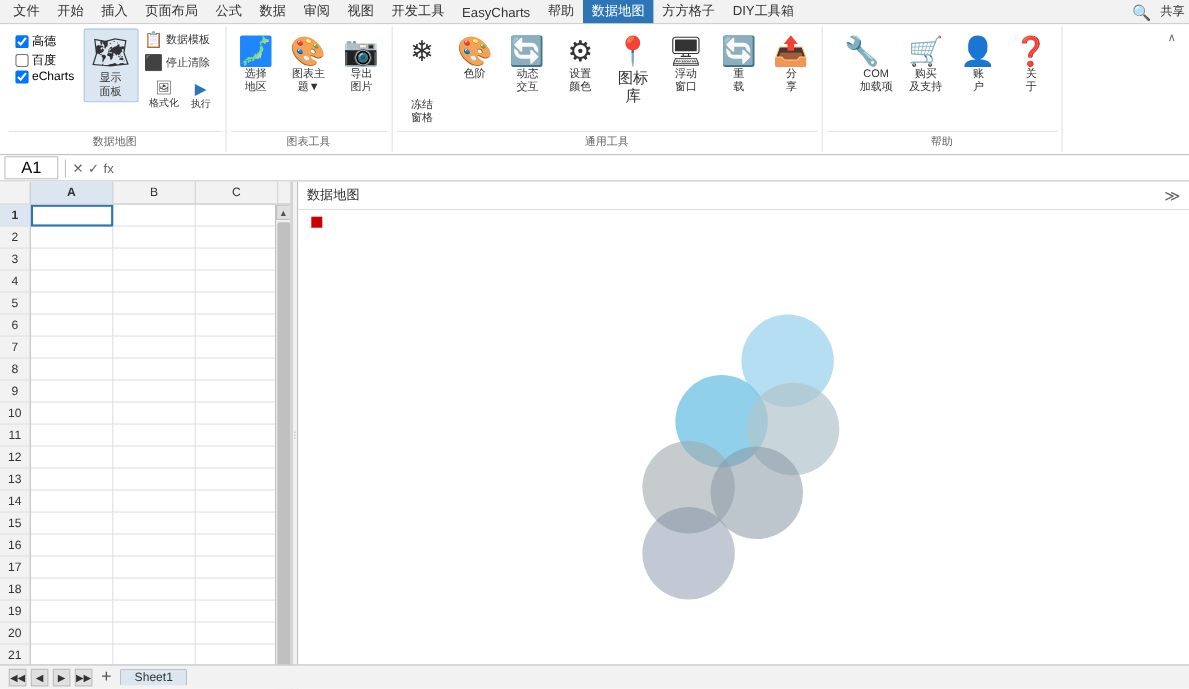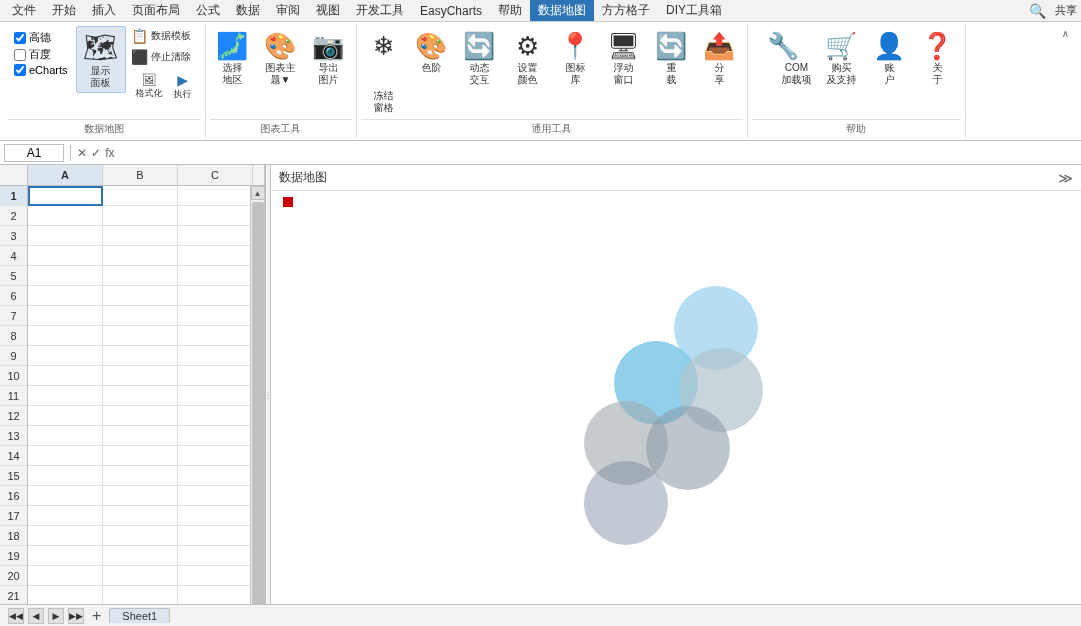--- a/index.html
+++ b/index.html
@@ -93,23 +93,23 @@
     .formula-bar {
       display: flex;
       align-items: center;
       background: white;
       border-bottom: 1px solid #c0c0c0;
       height: 24px;
       padding: 0 4px;
       gap: 4px;
     }
     .cell-ref {
-      width: 60px;
+      width: 49px;
       border: 1px solid #c0c0c0;
-      font-size: 12px;
+      font-size: 15px;
       padding: 1px 3px;
       text-align: center;
       background: white;
     }
     .formula-divider {
       width: 1px;
       height: 16px;
       background: #c0c0c0;
       margin: 0 2px;
     }
@@ -407,21 +407,21 @@
               <span>百度</span>
           </label>
           <label class="checkbox-item">
             <input type="checkbox" checked="" style=""> 
               <span>eCharts</span>
           </label>
         </div>
 
         <div class="ribbon-btn large" style="background:#dce6f1; border:1px solid #a8c5e8; min-width:50px;">
           <div style="font-size:28px; margin-bottom:2px;">🗺</div>
-          <div class="label" style="font-size:10px; line-height:1.2;font-family:Liberation Mono, monospace;">显示<br>面板</div>
+          <div class="label" style="font-size:10px; line-height:1.2;">显示<br>面板</div>
         </div>
 
         <div class="small-btns-col">
           <div class="ribbon-btn-small" style="flex-direction:row; gap:2px; align-items:center;">
             <span style="font-size:14px;">📋</span>
             <span style="font-size:10px;">数据模板</span>
           </div>
           <div class="ribbon-btn-small" style="flex-direction:row; gap:2px; align-items:center;">
             <span style="font-size:14px; color:#c00;">⬛</span>
             <span style="font-size:10px;">停止清除</span>
@@ -472,21 +472,21 @@
         <div class="ribbon-btn large">
           <div style="font-size:26px;">🔄</div>
           <div class="label" style="font-size:10px;">动态<br>交互</div>
         </div>
         <div class="ribbon-btn large">
           <div style="font-size:26px;">⚙</div>
           <div class="label" style="font-size:10px;">设置<br>颜色</div>
         </div>
         <div class="ribbon-btn large">
           <div style="font-size:26px;">📍</div>
-          <div class="label" style="font-size:10px;">图标<br>库</div>
+          <div class="label" style="font-size:14px;">图标<br>库</div>
         </div>
         <div class="ribbon-btn large">
           <div style="font-size:26px;">🖥</div>
           <div class="label" style="font-size:10px;">浮动<br>窗口</div>
         </div>
         <div class="ribbon-btn large">
           <div style="font-size:26px;">🔄</div>
           <div class="label" style="font-size:10px;">重<br>载</div>
         </div>
         <div class="ribbon-btn large">

